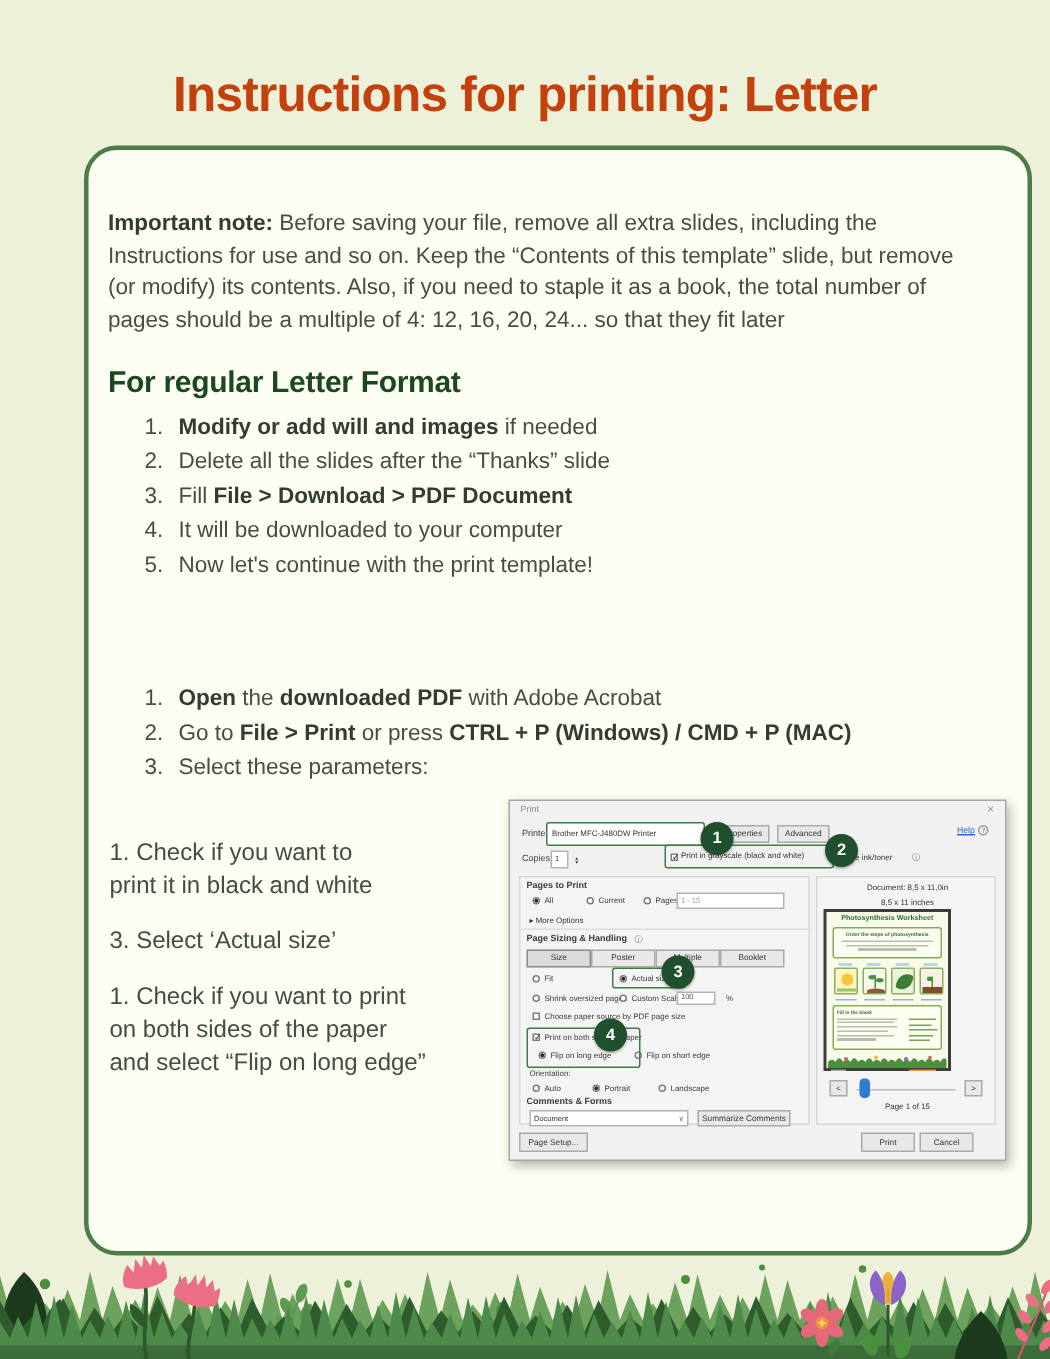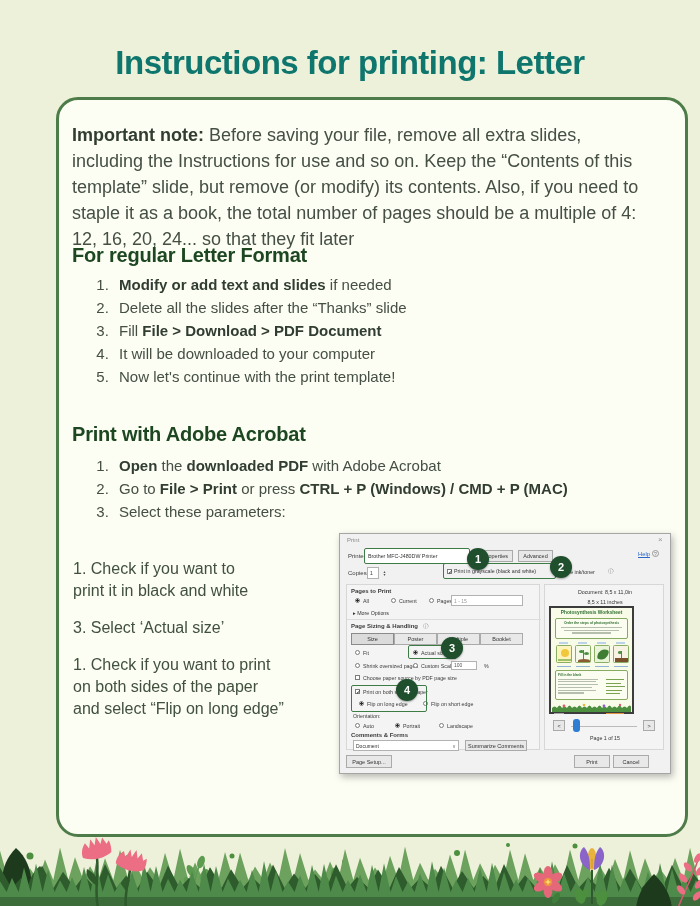--- a/index.html
+++ b/index.html
@@ -1,26 +1,26 @@
 <!DOCTYPE html>
 <html><head>
 <meta charset="utf-8">
 <style>
   html,body{margin:0;padding:0;background:#dfe3c9;}
   .page{position:relative;width:700px;height:906px;background:#eef1d9;overflow:hidden;
         font-family:"Liberation Sans",sans-serif;}
   .abs{position:absolute;}
   
   .title{left:0;top:44px;width:100%;text-align:center;font-size:33px;font-weight:bold;
-         color:#0f766e;letter-spacing:-.5px;margin:0;}
+         color:#c2410c;letter-spacing:-.5px;margin:0;}
   
   .card{left:56px;top:97px;width:632px;height:740px;box-sizing:border-box;
         background:#fcfdf3;border:3px solid #4e7c49;border-radius:22px;}
   .card .inner{position:absolute;inset:0;}
-  .note{left:13px;top:23px;width:568px;font-size:18px;line-height:1.44;color:#454f44;margin:0;}
+  .note{left:13px;top:38px;width:568px;font-size:15px;line-height:1.44;color:#454f44;margin:0;}
   .b{font-weight:bold;color:#323d32;}
   h2.sec{font-size:20px;font-weight:bold;color:#1d4721;margin:0;letter-spacing:-.2px;}
   ol.steps{margin:0;padding-left:41px;width:540px;list-style:decimal;}
   ol.steps li{font-size:15px;line-height:15.5px;margin-bottom:7.5px;color:#454f44;padding-left:6px;}
   ol.steps li::marker{color:#454f44;font-size:15px;}
   .captions p{margin:0 0 15px 0;font-size:16px;line-height:22px;color:#41503f;white-space:pre-line;}
   .erase{font-size:17px;font-style:italic;color:#3b473c;margin:0;}
   
   .dlg{left:339px;top:533px;width:330px;height:239px;background:#f2f1f2;border:1px solid #a5a5a5;
        box-shadow:2px 3px 7px rgba(0,0,0,.28);font-size:6px;color:#3a3a3a;z-index:10;}
@@ -58,28 +58,27 @@
 <div class="page">
 
   <h1 class="abs title">Instructions for printing: Letter</h1>
 
   <div class="abs card">
     <div class="inner">
       <p class="abs note"><span class="b">Important note:</span><span> Before saving your file, remove all extra slides, including the Instructions for use and so on. Keep the “Contents of this template” slide, but remove (or modify) its contents. Also, if you need to staple it as a book, the total number of pages should be a multiple of 4: 12, 16, 20, 24... so that they fit later</span></p>
 
       <h2 class="abs sec" style="left:13px;top:144px;">For regular Letter Format</h2>
       <ol class="abs steps" style="left:13px;top:177px;">
-          <li><span class="b">Modify or add text and slides</span><span> if needed</span></li>
+          <li><span class="b">Modify or add will and images</span><span> if needed</span></li>
           <li><span>Delete all the slides after the “Thanks” slide</span></li>
           <li><span>Fill </span><span class="b">File &gt; Download &gt; PDF Document</span></li>
           <li><span>It will be downloaded to your computer</span></li>
           <li><span>Now let's continue with the print template!</span></li>
         </ol>
 
-      <h2 class="abs sec" style="left:13px;top:323px;">Print with Adobe Acrobat</h2>
       <ol class="abs steps" style="left:13px;top:358px;">
           <li><span class="b">Open</span><span> the </span><span class="b">downloaded PDF</span><span> with Adobe Acrobat</span></li>
           <li><span>Go to </span><span class="b">File &gt; Print</span><span> or press </span><span class="b">CTRL + P (Windows) / CMD + P (MAC)</span></li>
           <li><span>Select these parameters:</span></li>
         </ol>
 
       <div class="abs captions" style="left:14px;top:458px;width:245px;">
           <p>1. Check if you want to
 print it in black and white</p>
           <p>3. Select ‘Actual size’</p>

